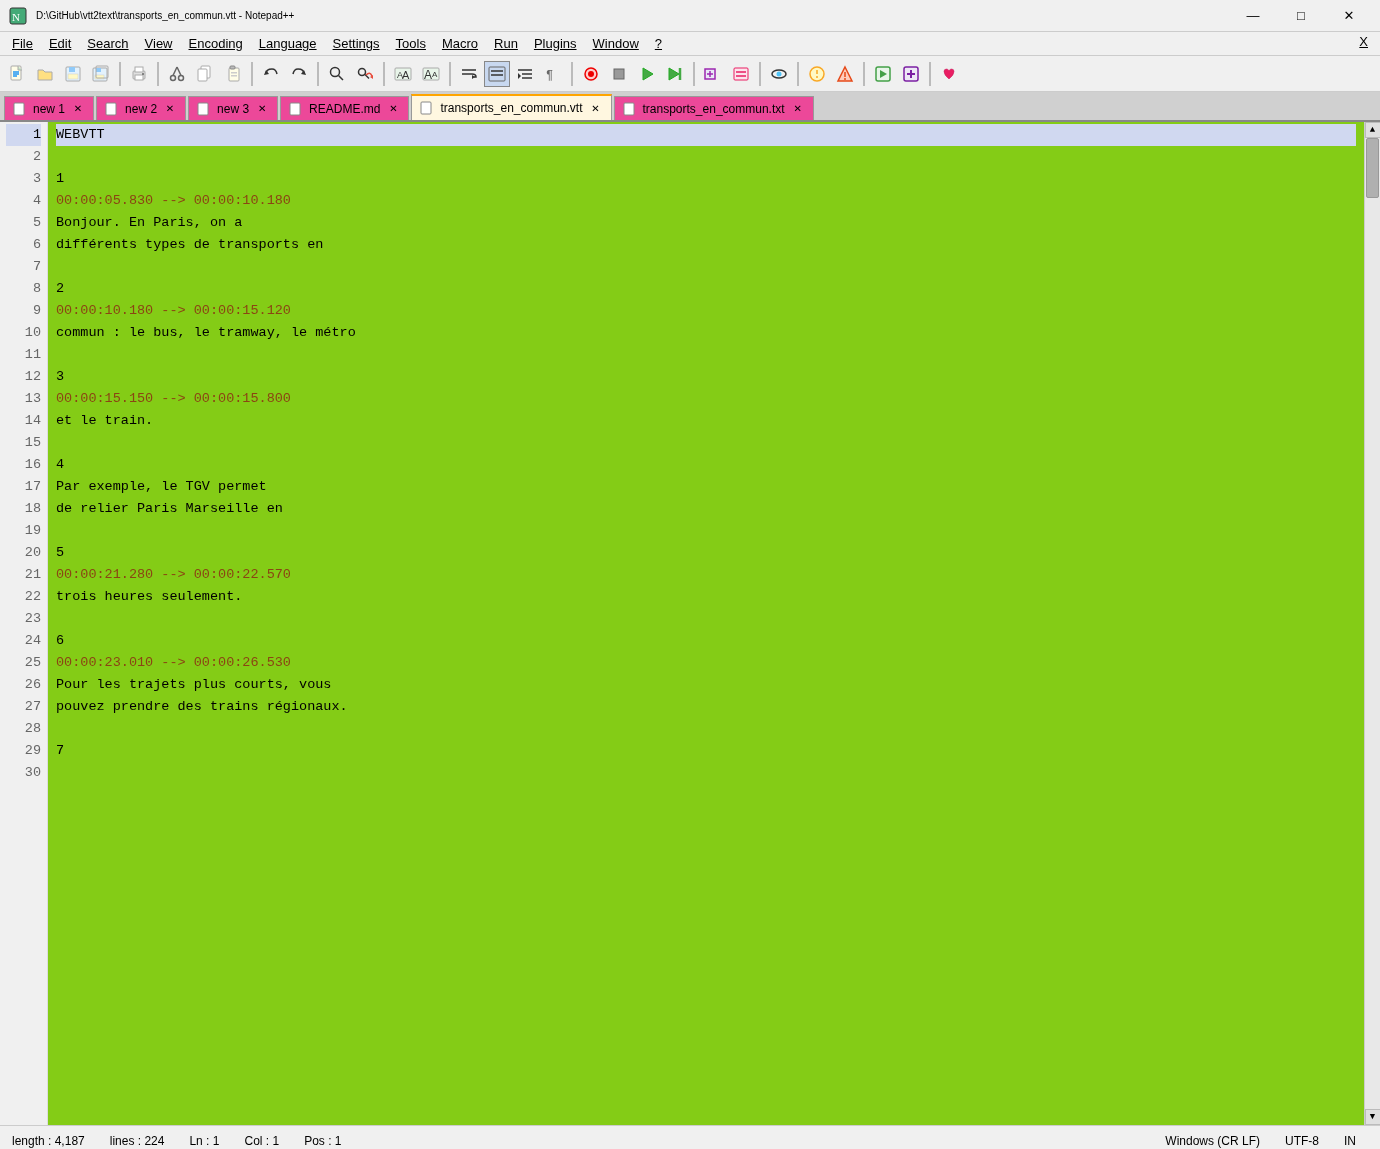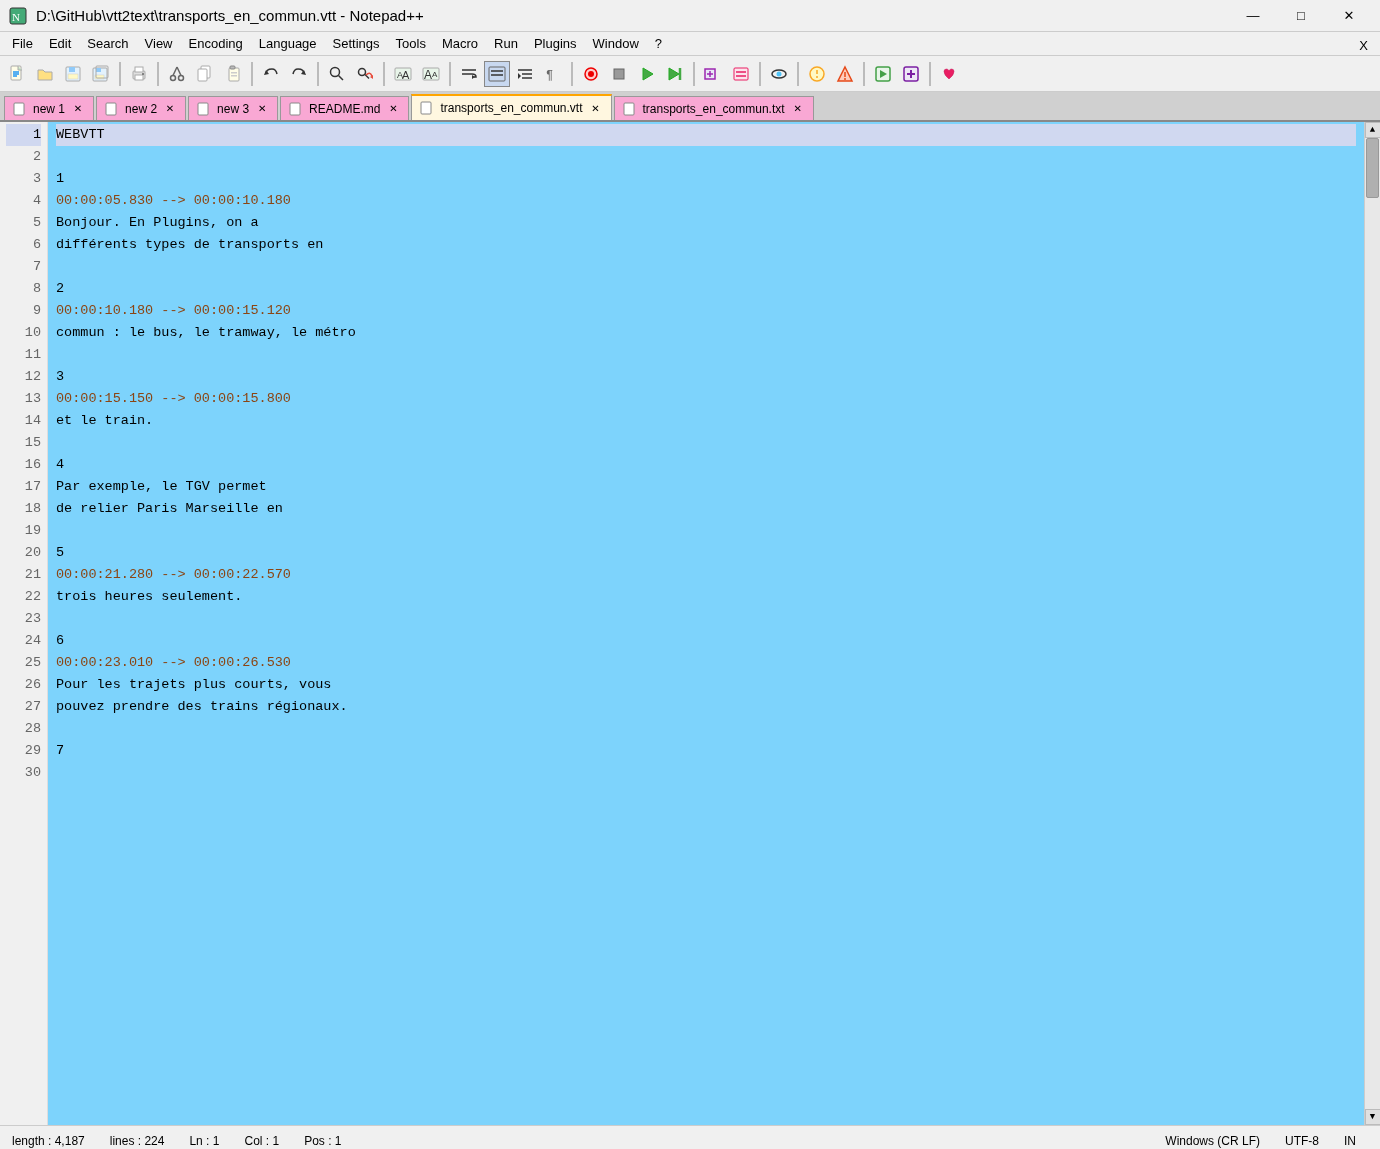--- a/index.html
+++ b/index.html
@@ -23,21 +23,21 @@
     }
     #title-bar .app-icon {
       width: 20px;
       height: 20px;
       margin-right: 8px;
       flex-shrink: 0;
     }
     #title-bar .title-text {
       flex: 1;
       font-family: Arial, sans-serif;
-      font-size: 15px;
+      font-size: 10px;
       color: #000;
     }
     #title-bar .window-controls {
       display: flex;
       gap: 2px;
     }
     #title-bar .win-btn {
       width: 46px;
       height: 26px;
       display: flex;
@@ -48,25 +48,26 @@
       font-family: Arial, sans-serif;
       background: transparent;
       border: none;
     }
 
     
     #menu-bar {
       background: #f0f0f0;
       height: 24px;
       display: flex;
-      align-items: flex-end;
+      align-items: flex-start;
       padding: 0 4px;
       border-bottom: 1px solid #ccc;
       font-family: Arial, sans-serif;
       font-size: 13px;
+      text-decoration: underline;
     }
     #menu-bar .menu-item {
       padding: 2px 8px;
       cursor: pointer;
       height: 100%;
       display: flex;
       align-items: center;
     }
     #menu-bar .menu-right {
       margin-left: auto;
@@ -116,21 +117,21 @@
       gap: 2px;
     }
     .tab {
       display: flex;
       align-items: center;
       padding: 0 8px;
       height: 24px;
       font-family: Arial, sans-serif;
       font-size: 12px;
       cursor: pointer;
-      background: #f9a8d4;
+      background: #ec4899;
       border: 1px solid #999;
       border-bottom: none;
       gap: 6px;
       white-space: nowrap;
     }
     .tab.active {
       background: #fff;
       border-top: 1px solid #888;
       height: 26px;
     }
@@ -189,21 +190,21 @@
       color: #000;
     }
 
     #code-area {
       flex: 1;
       padding: 2px 8px;
       font-family: 'Courier New', Courier, monospace;
       font-size: 13.5px;
       line-height: 22px;
       overflow: hidden;
-      background: #7dd3fc;
+      background: #84cc16;
       color: #000;
     }
     .code-line {
       height: 22px;
       white-space: pre;
       display: flex;
       align-items: center;
     }
     .code-line.active-line {
       background: #d0d8f0;
@@ -599,21 +600,21 @@
     <div class="line-num">28</div>
     <div class="line-num">29</div>
     <div class="line-num">30</div>
   </div>
 
   <div id="code-area">
     <div class="code-line active-line"><span>WEBVTT</span></div>
     <div class="code-line"><span>&nbsp;</span></div>
     <div class="code-line"><span>1</span></div>
     <div class="code-line"><span class="timestamp">00:00:05.830 --&gt; 00:00:10.180</span></div>
-    <div class="code-line"><span>Bonjour. En Plugins, on a</span></div>
+    <div class="code-line"><span>Bonjour. En Paris, on a</span></div>
     <div class="code-line"><span>différents types de transports en</span></div>
     <div class="code-line"><span>&nbsp;</span></div>
     <div class="code-line"><span>2</span></div>
     <div class="code-line"><span class="timestamp">00:00:10.180 --&gt; 00:00:15.120</span></div>
     <div class="code-line"><span>commun : le bus, le tramway, le métro</span></div>
     <div class="code-line"><span>&nbsp;</span></div>
     <div class="code-line"><span>3</span></div>
     <div class="code-line"><span class="timestamp">00:00:15.150 --&gt; 00:00:15.800</span></div>
     <div class="code-line"><span>et le train.</span></div>
     <div class="code-line"><span>&nbsp;</span></div>

